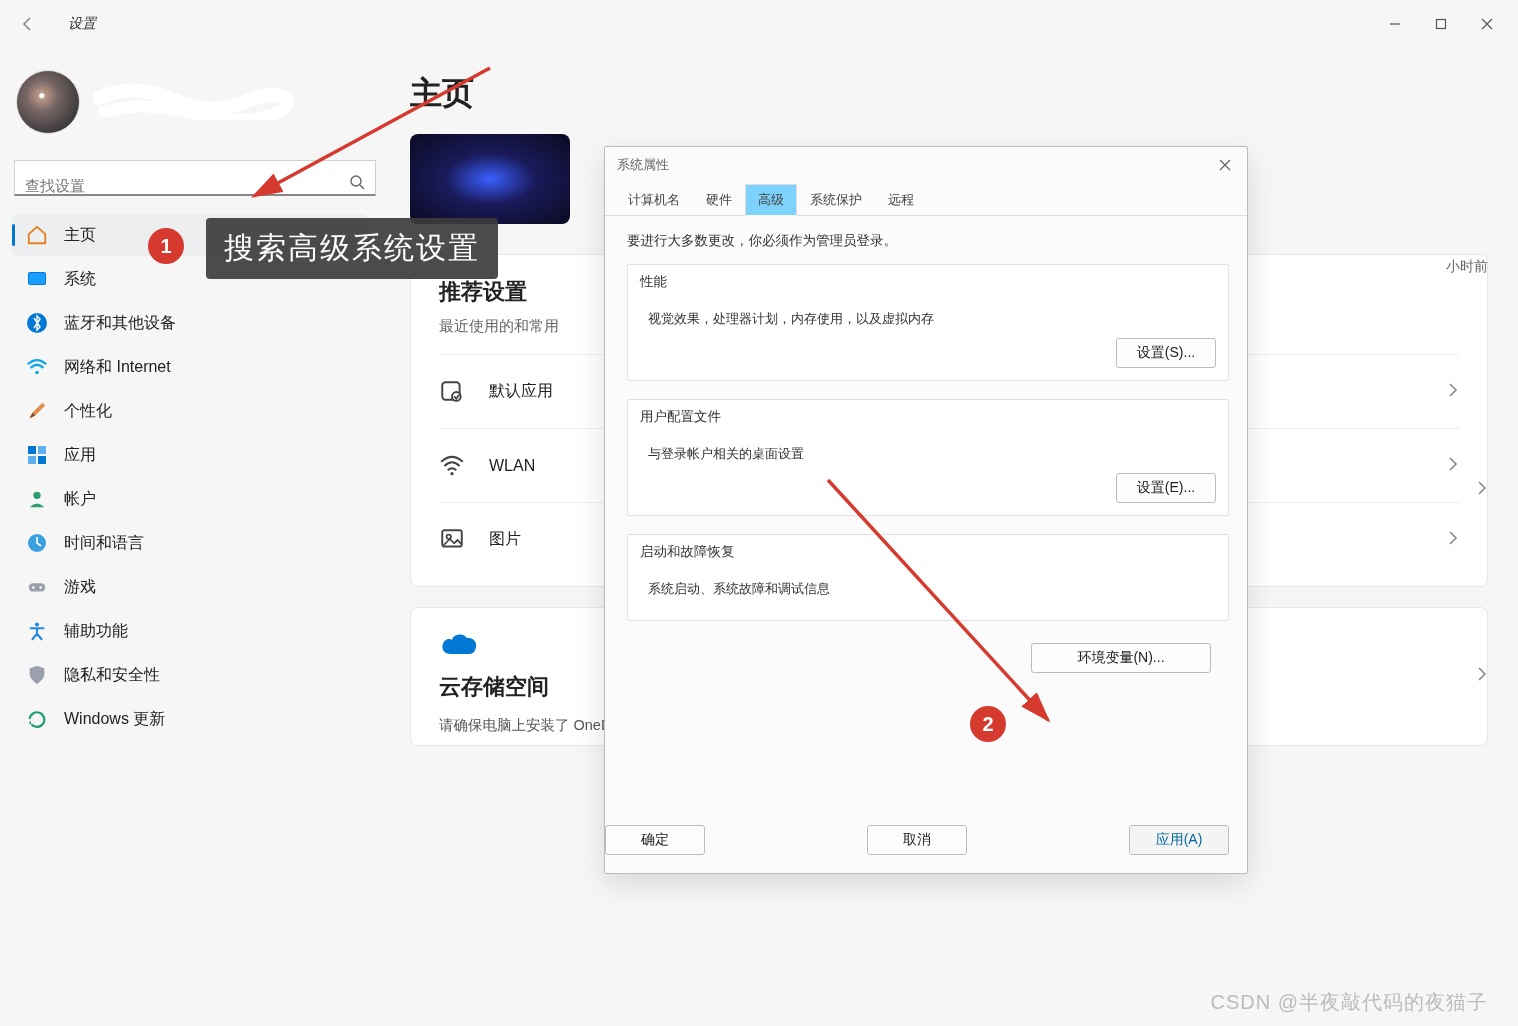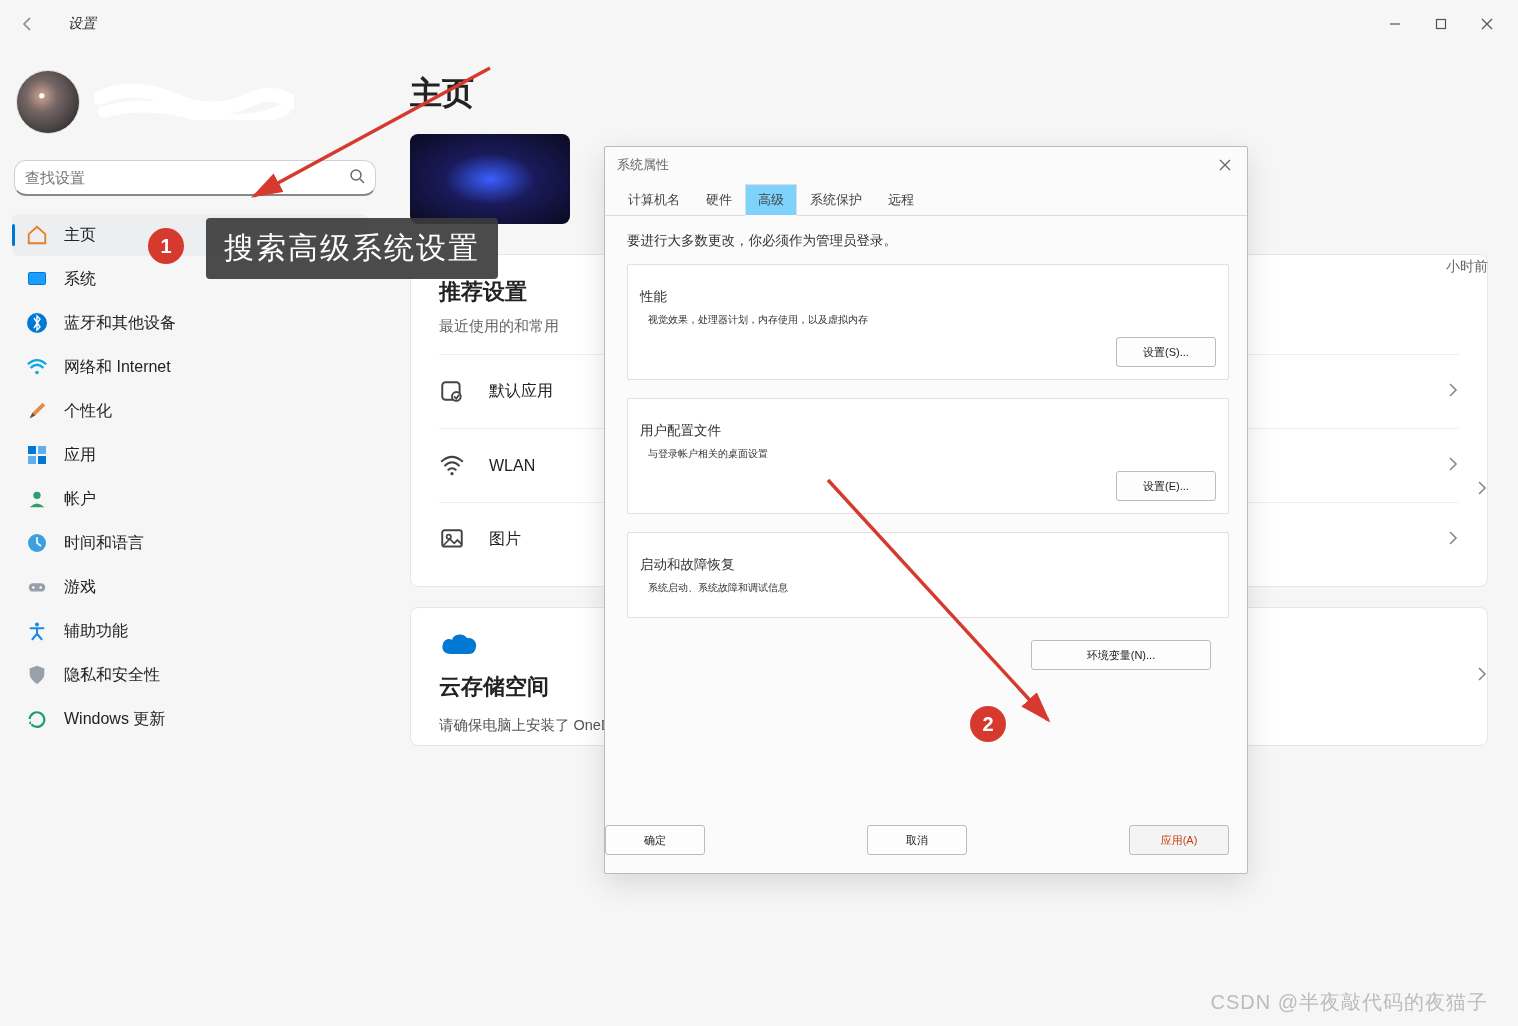--- a/index.html
+++ b/index.html
@@ -42,23 +42,23 @@
       width: 64px; height: 64px; border-radius: 50%;
       background: radial-gradient(circle at 40% 40%, #fff 4%, #b98 6%, #766 30%, #333 80%);
       border: 1px solid #ddd;
     }
     .profile-text { margin-left: 14px; }
     .profile-scribble { width: 200px; height: 40px; }
     .search-box {
       width: 362px; height: 36px;
       border: 1px solid #d0d0d0;
       border-bottom: 2px solid #888;
-      border-radius: 12px;
+      border-radius: 0;
       background: #fff;
-      display:flex; align-items:center;
+      display:flex; align-items:flex-end;
       padding: 0 10px;
       margin: 6px 0 18px 2px;
     }
     .search-box input {
       flex:1; border:none; outline:none; font-size:15px; background:transparent;
       color:#555;
     }
     .nav-list { display:flex; flex-direction:column; gap:2px; }
     .nav-item {
       display:flex; align-items:center;
@@ -113,30 +113,30 @@
       display:flex; flex-direction:column;
     }
     .dlg-header { display:flex; align-items:center; padding: 6px 10px 4px 12px;}
     .dlg-title { font-size:13px; color:#666; flex:1;}
     .dlg-close { width:24px;height:24px; color:#666; display:flex;align-items:center;justify-content:center;}
     .dlg-tabs { display:flex; padding: 2px 10px 0 10px; border-bottom:1px solid #ddd; gap:0;}
     .dlg-tab { padding: 6px 12px 6px 12px; font-size:13px; color:#444; border:1px solid transparent; border-bottom:none; position:relative; top:1px;}
     .dlg-tab.active { background:#7dd3fc; border-color:#ddd; border-bottom:1px solid #fbfbfb;}
     .dlg-body { padding: 16px 18px 0 22px; flex:1; font-size:13.5px; color:#333;}
     .dlg-note { margin-bottom: 14px; }
-    .grp { border:1px solid #e0e0e0; border-radius:2px; padding: 23px 12px 12px 12px; margin-bottom: 18px; background:#fff;}
+    .grp { border:1px solid #e0e0e0; border-radius:2px; padding: 8px 12px 12px 12px; margin-bottom: 18px; background:#fff;}
     .grp-title { font-size:13.5px; color:#333; margin-bottom:4px;}
-    .grp-desc { font-size:10px; color:#333; margin: 7px 0 10px 8px;}
+    .grp-desc { font-size:13px; color:#333; margin: 19px 0 10px 8px;}
     .grp-btn-row { display:flex; justify-content:flex-end;}
     .win-btn {
       min-width: 100px; height:30px; padding:0 14px;
       background:#fdfdfd; border:1px solid #bcbcbc; border-radius:3px;
-      font-size:11px; color:#222; display:inline-flex;align-items:center;justify-content:center;
-    }
-    .win-btn.disabled { color:#c2410c; background:#f4f4f4;}
+      font-size:14px; color:#222; display:inline-flex;align-items:center;justify-content:center;
+    }
+    .win-btn.disabled { color:#0369a1; background:#f4f4f4;}
     .env-btn-row { display:flex; justify-content:flex-end; padding: 4px 18px 0 0;}
     .env-btn { min-width: 180px; }
     .dlg-footer { display:flex; justify-content:space-between; gap:14px; padding: 16px 18px 18px 0;}
     
     .arrow { position:absolute; pointer-events:none; }
     .callout-1 {
       position:absolute; left:148px; top:228px; width:36px;height:36px;
       background:#d63a2e; border-radius:50%; color:#fff;
       display:flex;align-items:center;justify-content:center; font-size:20px; font-weight:600;
     }

